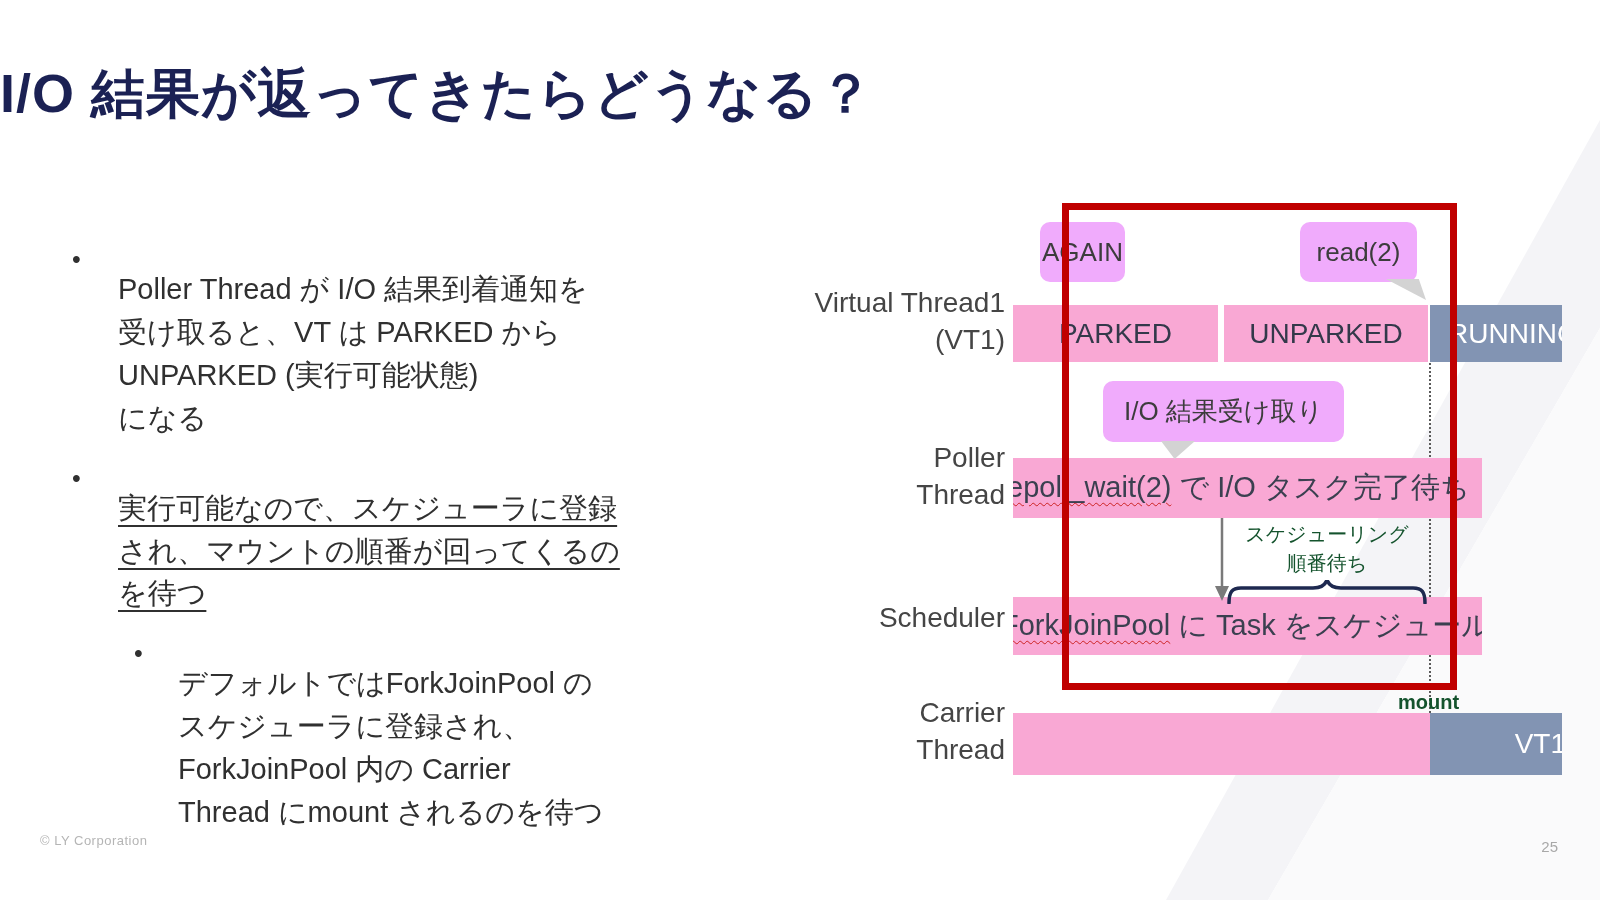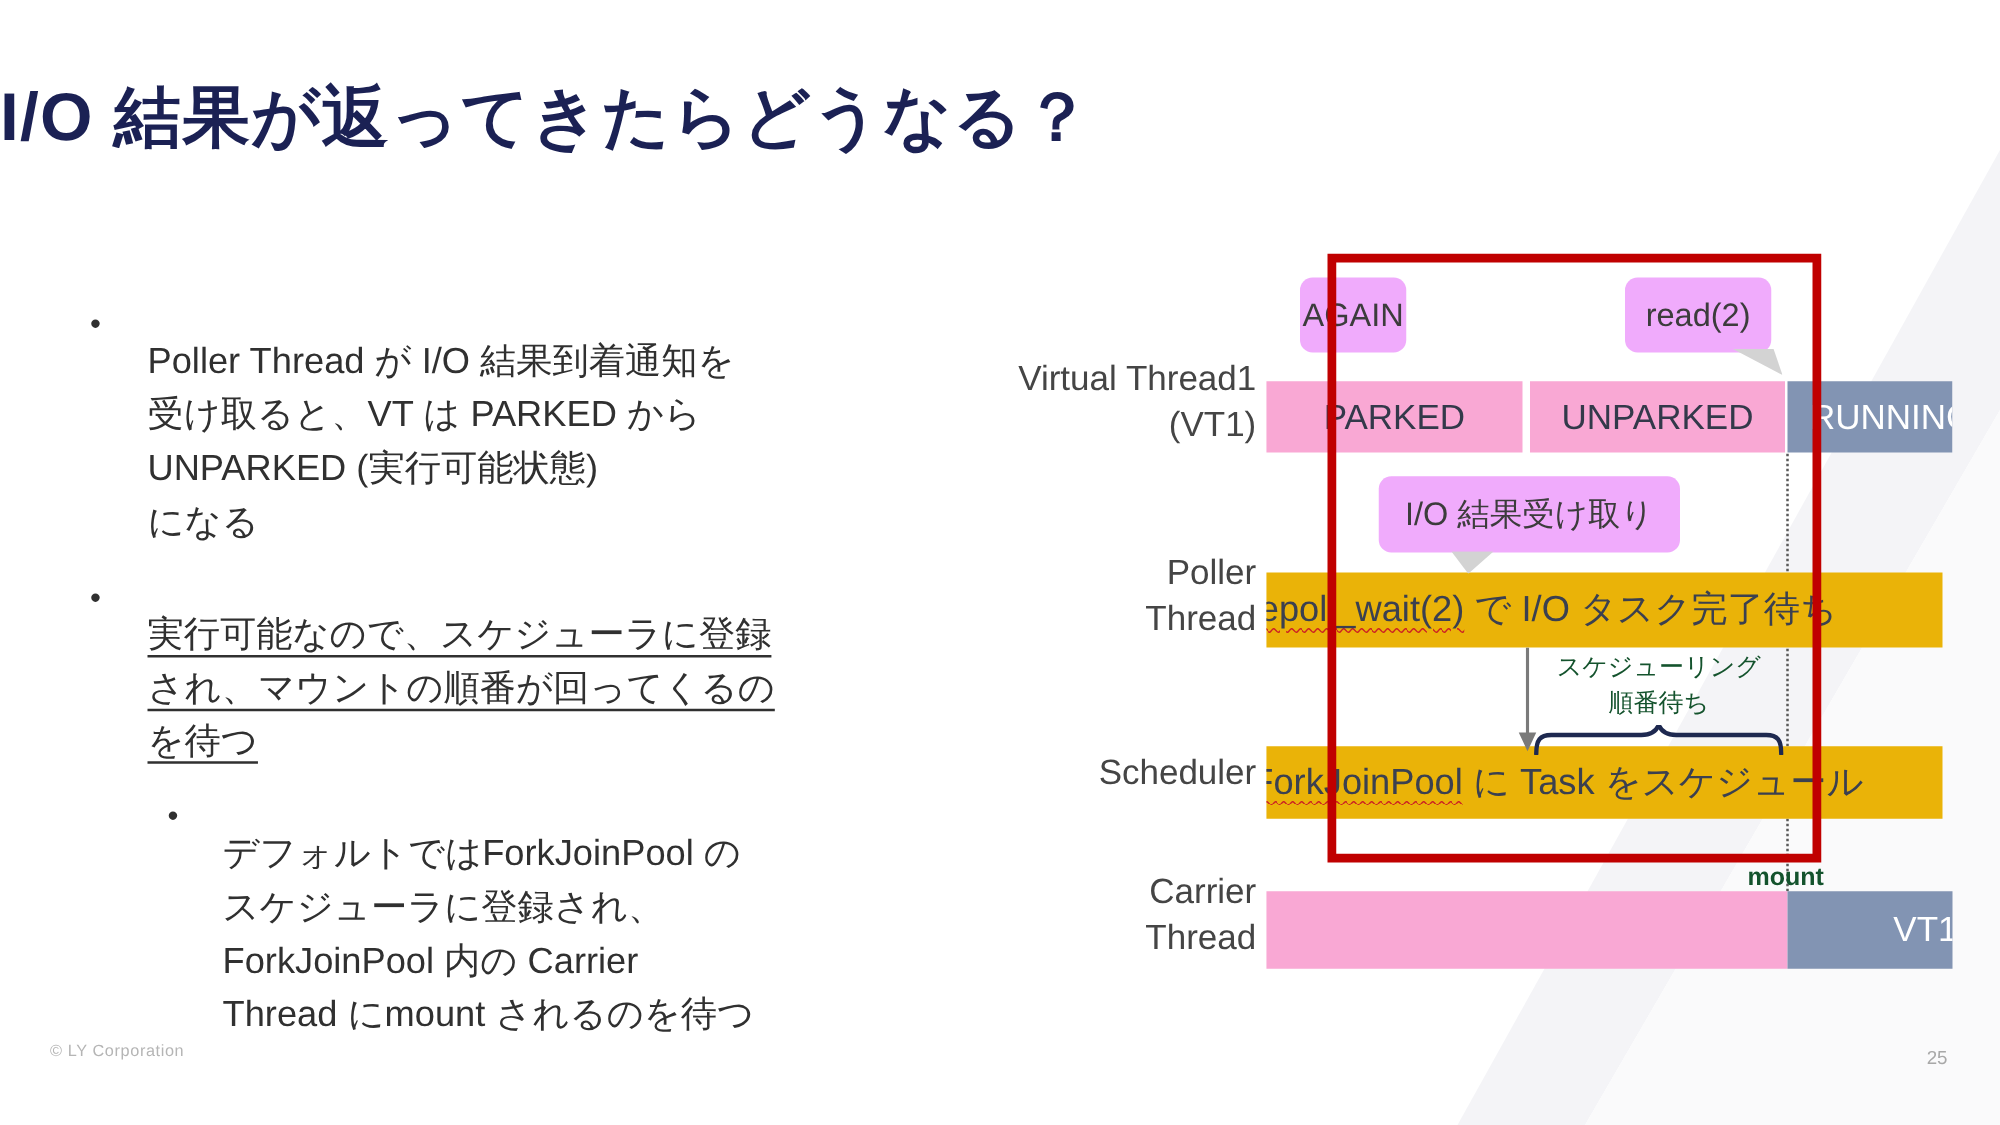--- a/index.html
+++ b/index.html
@@ -38,21 +38,21 @@
     position:absolute; left:1013px; top:195px; width:549px; height:600px;
     overflow:hidden; z-index:4;
   }
   .bar {
     position:absolute; height:57px; background:#f9a8d4; z-index:2;
     display:flex; align-items:center; justify-content:center;
     font-size:28px; color:#33394a; white-space:nowrap;
   }
   .bar.dark { background:#8294b3; color:#ffffff; }
   .rowbar {
-    position:absolute; left:0; width:541px; background:#eab308; z-index:2;
+    position:absolute; left:0; width:469px; background:#f9a8d4; z-index:2;
     display:flex; align-items:center; font-size:29px; color:#3b4050; white-space:nowrap;
     overflow:hidden;
   }
   .wavy { text-decoration-line:underline; text-decoration-style:wavy; text-decoration-color:#cc2222; text-decoration-thickness:1px; text-underline-offset:5px; }
   .bubble {
     position:absolute; height:60px; background:#f0abfc; border-radius:10px; z-index:5;
     display:flex; align-items:center; justify-content:center;
     font-size:26px; color:#3c3c3c; white-space:nowrap; overflow:hidden;
   }
   .tail { position:absolute; background:#d3d3d3; z-index:5; }

